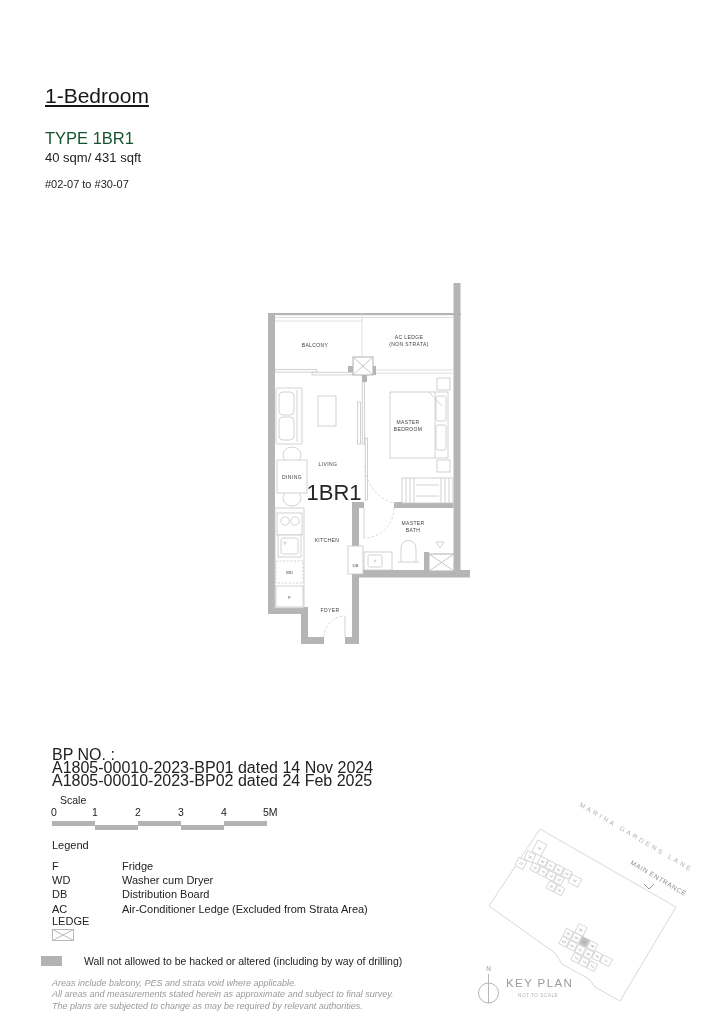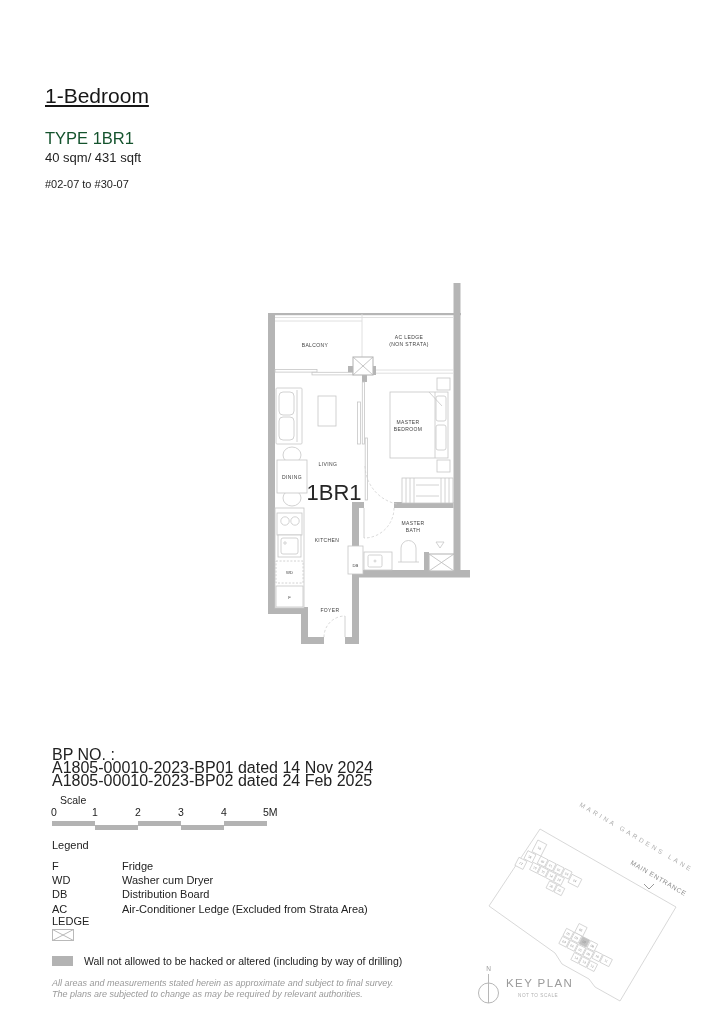--- a/index.html
+++ b/index.html
@@ -33,21 +33,21 @@
   .scale-bar i{position:absolute;width:43px;height:5px;background:#b3b3b3;}
   .sb0{left:0;top:0}.sb1{left:43px;top:3.5px}.sb2{left:86px;top:0}.sb3{left:129px;top:3.5px}.sb4{left:172px;top:0}
   .legend{position:absolute;left:52px;top:839px;font-size:11px;color:#222;}
   .legend-heading{margin-bottom:9px;}
   .legend-row{display:flex;align-items:baseline;margin-bottom:2.2px;}
   .legend-row.sym{align-items:center;}
   .legend-term{width:55px;flex:none;}
   .legend-desc{flex:none;padding-left:15px;}
   .void-sym{display:block;}
   
-  .wall-note{position:absolute;left:52px;top:955px;font-size:10.5px;color:#222;display:flex;align-items:center;}
+  .wall-note{position:absolute;left:41px;top:955px;font-size:10.5px;color:#222;display:flex;align-items:center;gap:11px;}
   .wall-swatch{width:21px;height:10px;background:#b3b3b3;margin-right:11px;flex:none;}
   .disclaimer{position:absolute;left:52px;top:978px;font-size:9px;font-style:italic;color:#999;line-height:11.3px;}
   
   .keyplan{position:absolute;left:478px;top:790px;width:246px;height:234px;}
   .kp-site{fill:none;stroke:#d4d4d4;stroke-width:0.9;}
   .kp-road{font-size:6.5px;letter-spacing:2.8px;fill:#aeaeae;font-family:"Liberation Sans",sans-serif;}
   .kp-entrance{font-size:6.6px;letter-spacing:0.7px;fill:#8f8f8f;font-family:"Liberation Sans",sans-serif;}
   .kp-chev{fill:none;stroke:#9a9a9a;stroke-width:1;}
   .kp-north-circle{fill:none;stroke:#b7b7b7;stroke-width:1;}
   .kp-north-line{stroke:#b7b7b7;stroke-width:1;}
@@ -242,20 +242,21 @@
       </span>
     </div>
   </div>
 
   <div class="wall-note">
     <span class="wall-swatch"></span>
     <span>Wall not allowed to be hacked or altered (including by way of drilling)</span>
   </div>
 
   <div class="disclaimer">
+    <div>Areas include balcony, PES and strata void where applicable.</div>
     <div>All areas and measurements stated herein as approximate and subject to final survey.</div>
     <div>The plans are subjected to change as may be required by relevant authorities.</div>
   </div>
 
   <svg class="keyplan" viewBox="0 0 246 234">
     <text class="kp-road" transform="translate(101,16) rotate(30.5)">MARINA GARDENS LANE</text>
     <text class="kp-entrance" transform="translate(152,74) rotate(30.5)">MAIN ENTRANCE</text>
     <polyline class="kp-chev" points="166,94 171,99 176,94"></polyline>
     <polygon class="kp-site" points="62,39 198,117 142,211 117,197 111,189 84,174 77,163 11,116"></polygon>
     <g transform="translate(45,66) rotate(27)">

